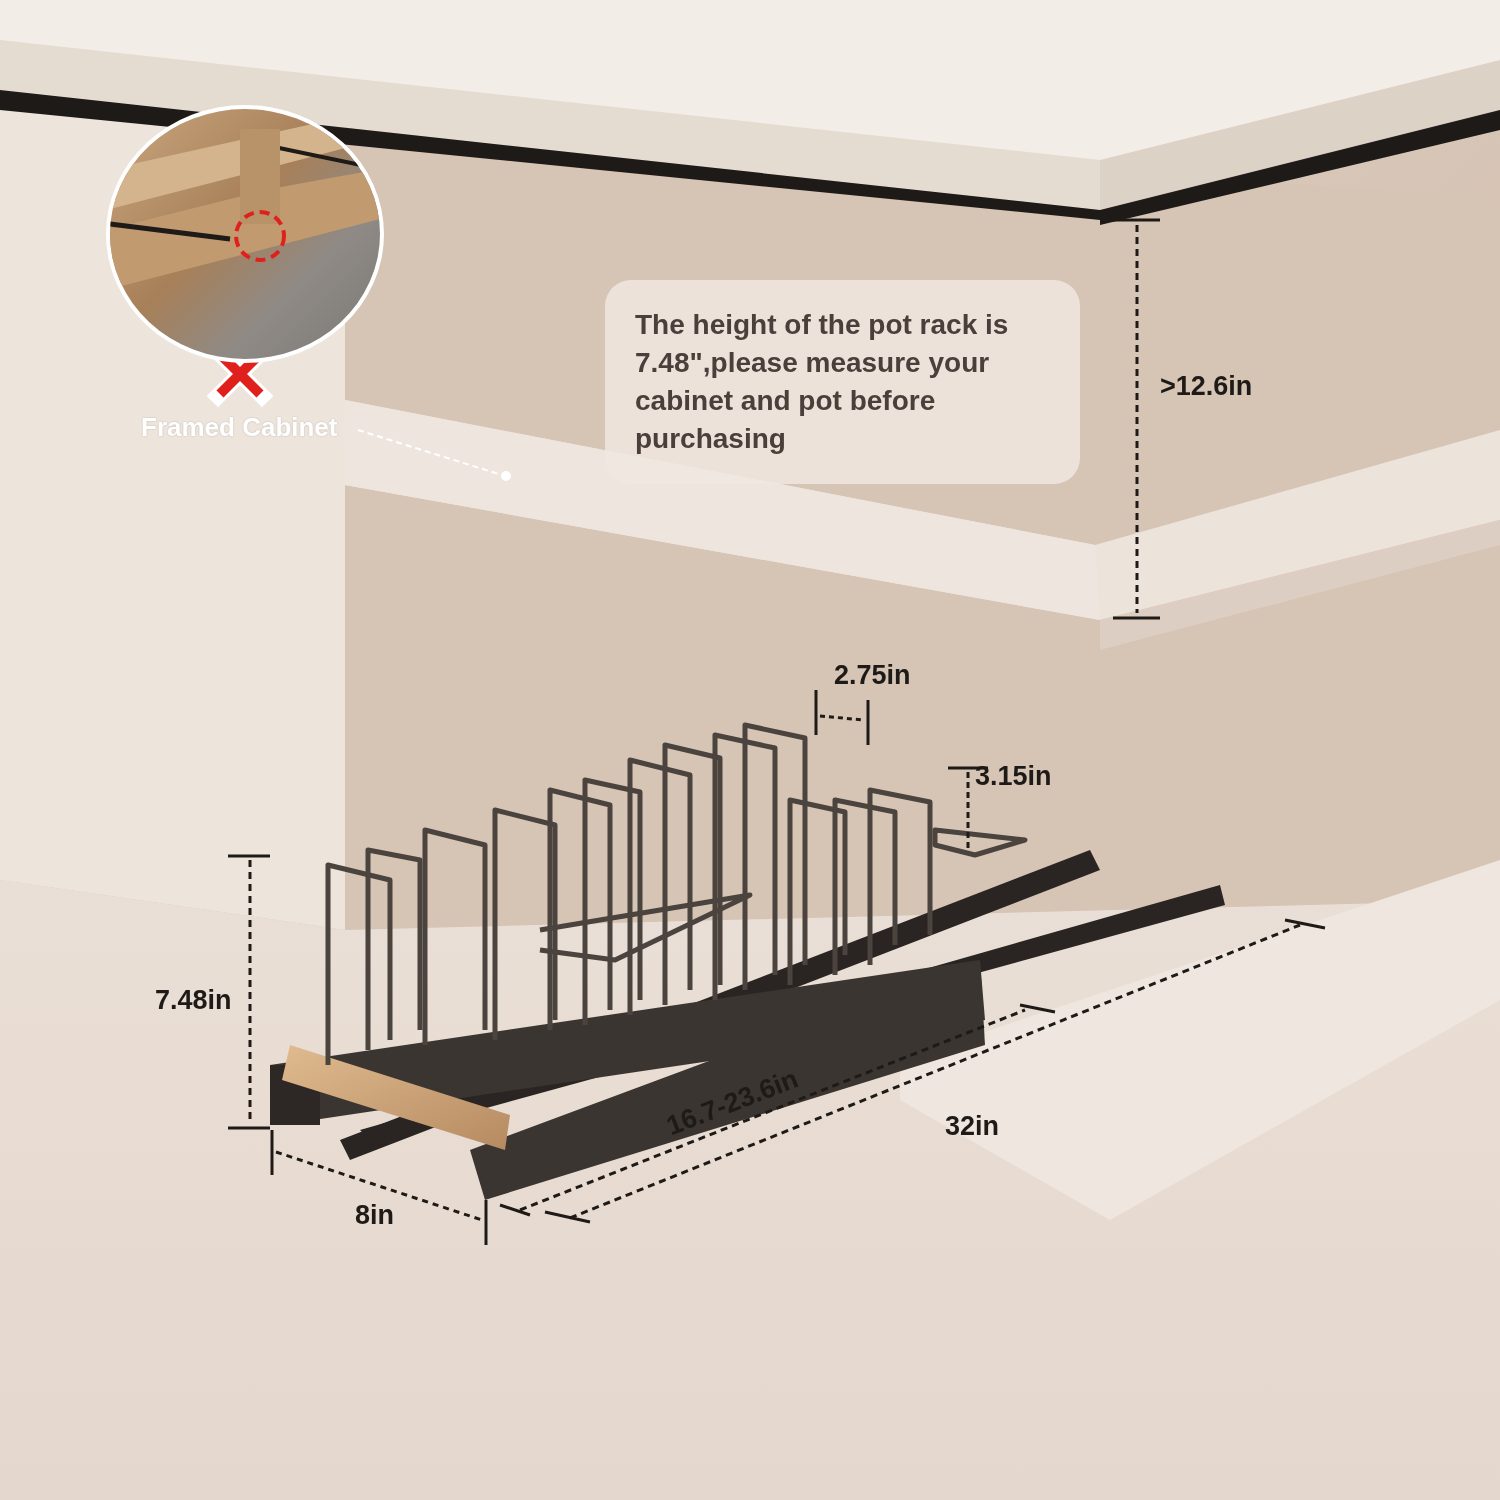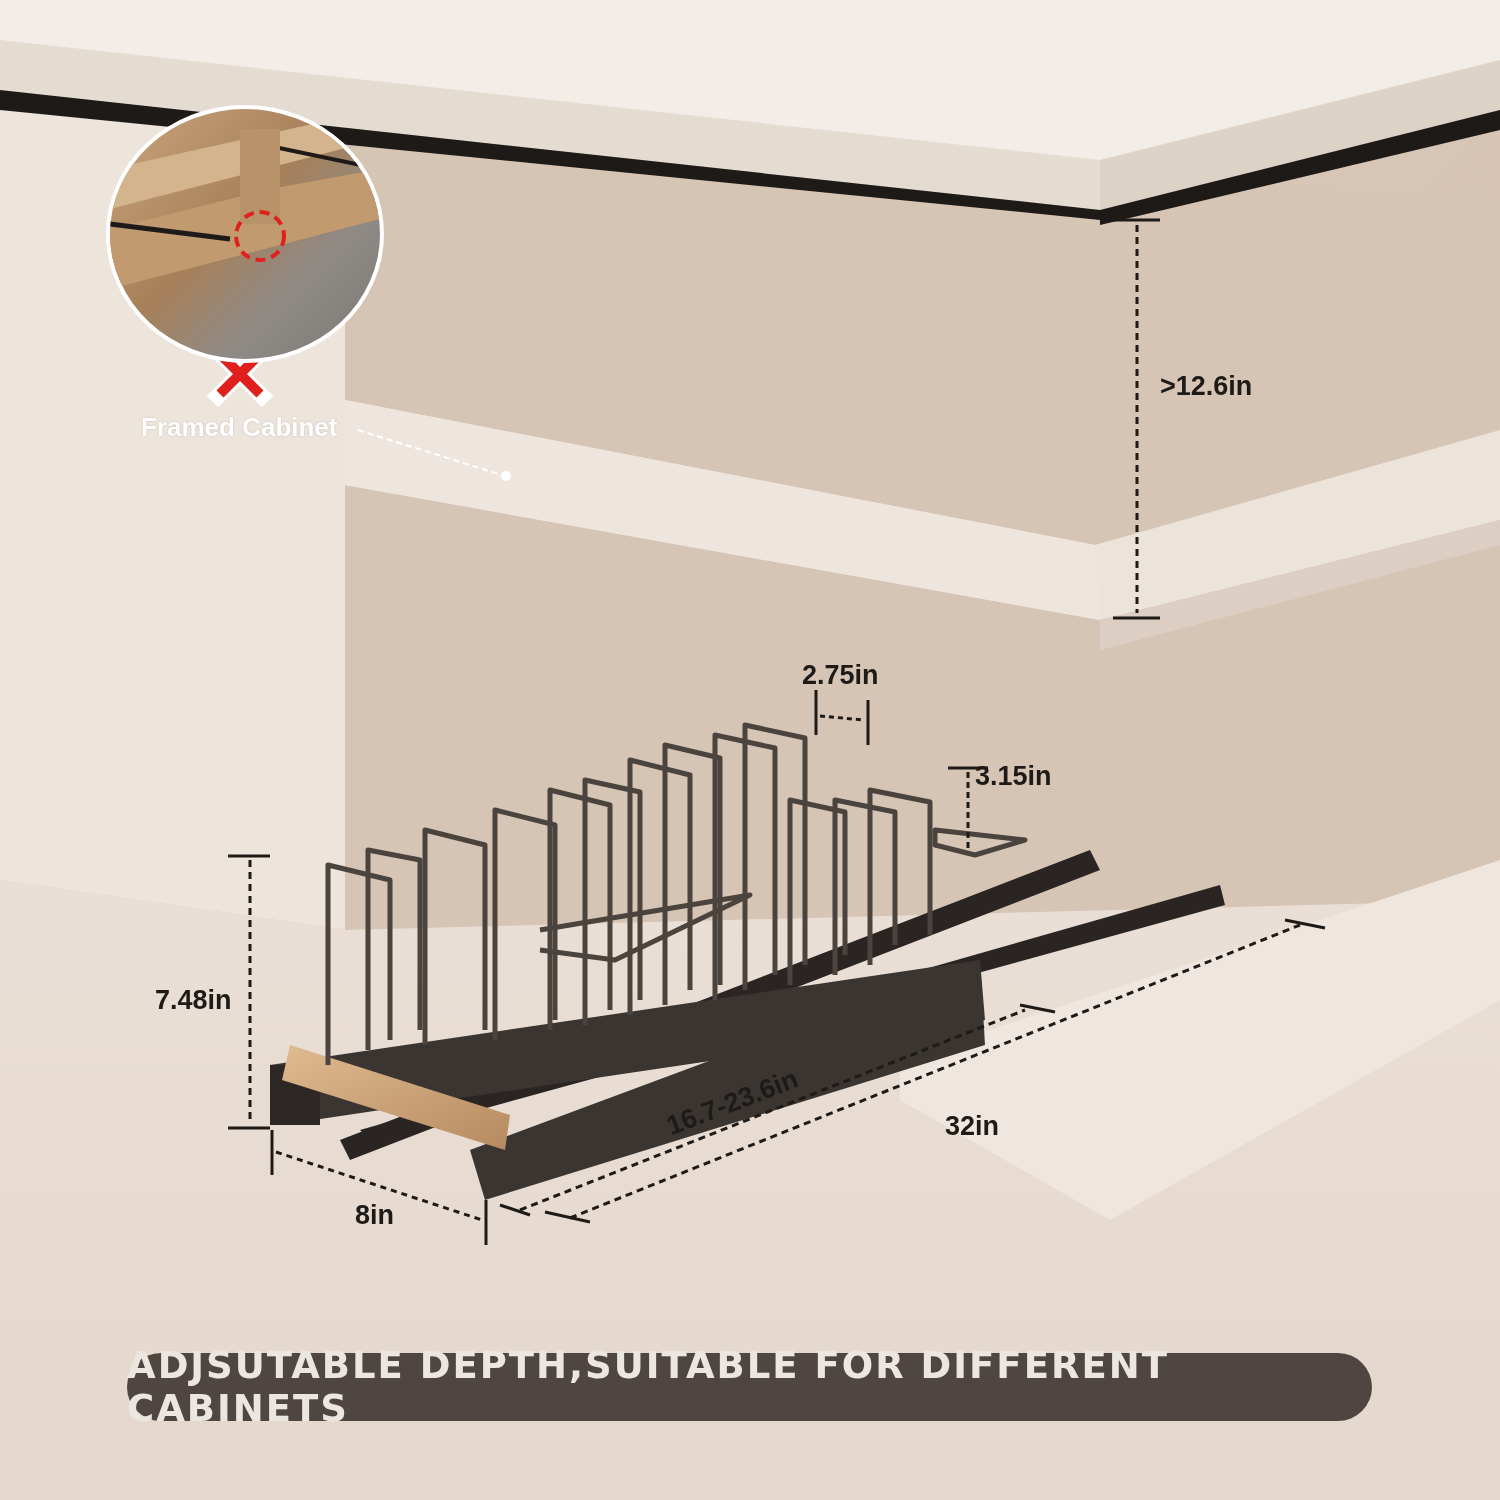--- a/index.html
+++ b/index.html
@@ -133,25 +133,25 @@
       <polygon points="0,60 270,0 270,30 0,100" fill="#d4b48c"></polygon>
       <polygon points="0,120 160,80 270,60 270,110 0,180" fill="#c19a70"></polygon>
       <line x1="0" y1="115" x2="120" y2="130" stroke="#1e1a17" stroke-width="5"></line>
       <line x1="150" y1="35" x2="270" y2="60" stroke="#1e1a17" stroke-width="4"></line>
       <rect x="130" y="20" width="40" height="95" fill="#b89268"></rect>
       <circle cx="150" cy="127" r="24" fill="none" stroke="#e0201c" stroke-width="4" stroke-dasharray="10,6"></circle>
     </svg>
   </div>
   <div class="framed-label">Framed Cabinet</div>
 
+  <div class="bubble">
+    <div class="bubble-text">The height of the pot rack is 7.48",please measure your cabinet and pot before purchasing</div>
+  </div>
 
   <div class="lbl" style="left:1160px;top:371px;">&gt;12.6in</div>
-  <div class="lbl" style="left:802px;top:660px;">2.75in</div>
+  <div class="lbl" style="left:834px;top:660px;">2.75in</div>
   <div class="lbl" style="left:975px;top:761px;">3.15in</div>
   <div class="lbl" style="left:155px;top:985px;">7.48in</div>
   <div class="lbl" style="left:355px;top:1200px;">8in</div>
   <div class="lbl" style="left:668px;top:1112px;transform:rotate(-21deg);transform-origin:left center;">16.7-23.6in</div>
   <div class="lbl" style="left:945px;top:1111px;">32in</div>
 
-  <div class="banner">
-    <span class="banner-text">ADJSUTABLE DEPTH,SUITABLE FOR DIFFERENT CABINETS</span>
-  </div>
 </div>
 
 </body></html>

